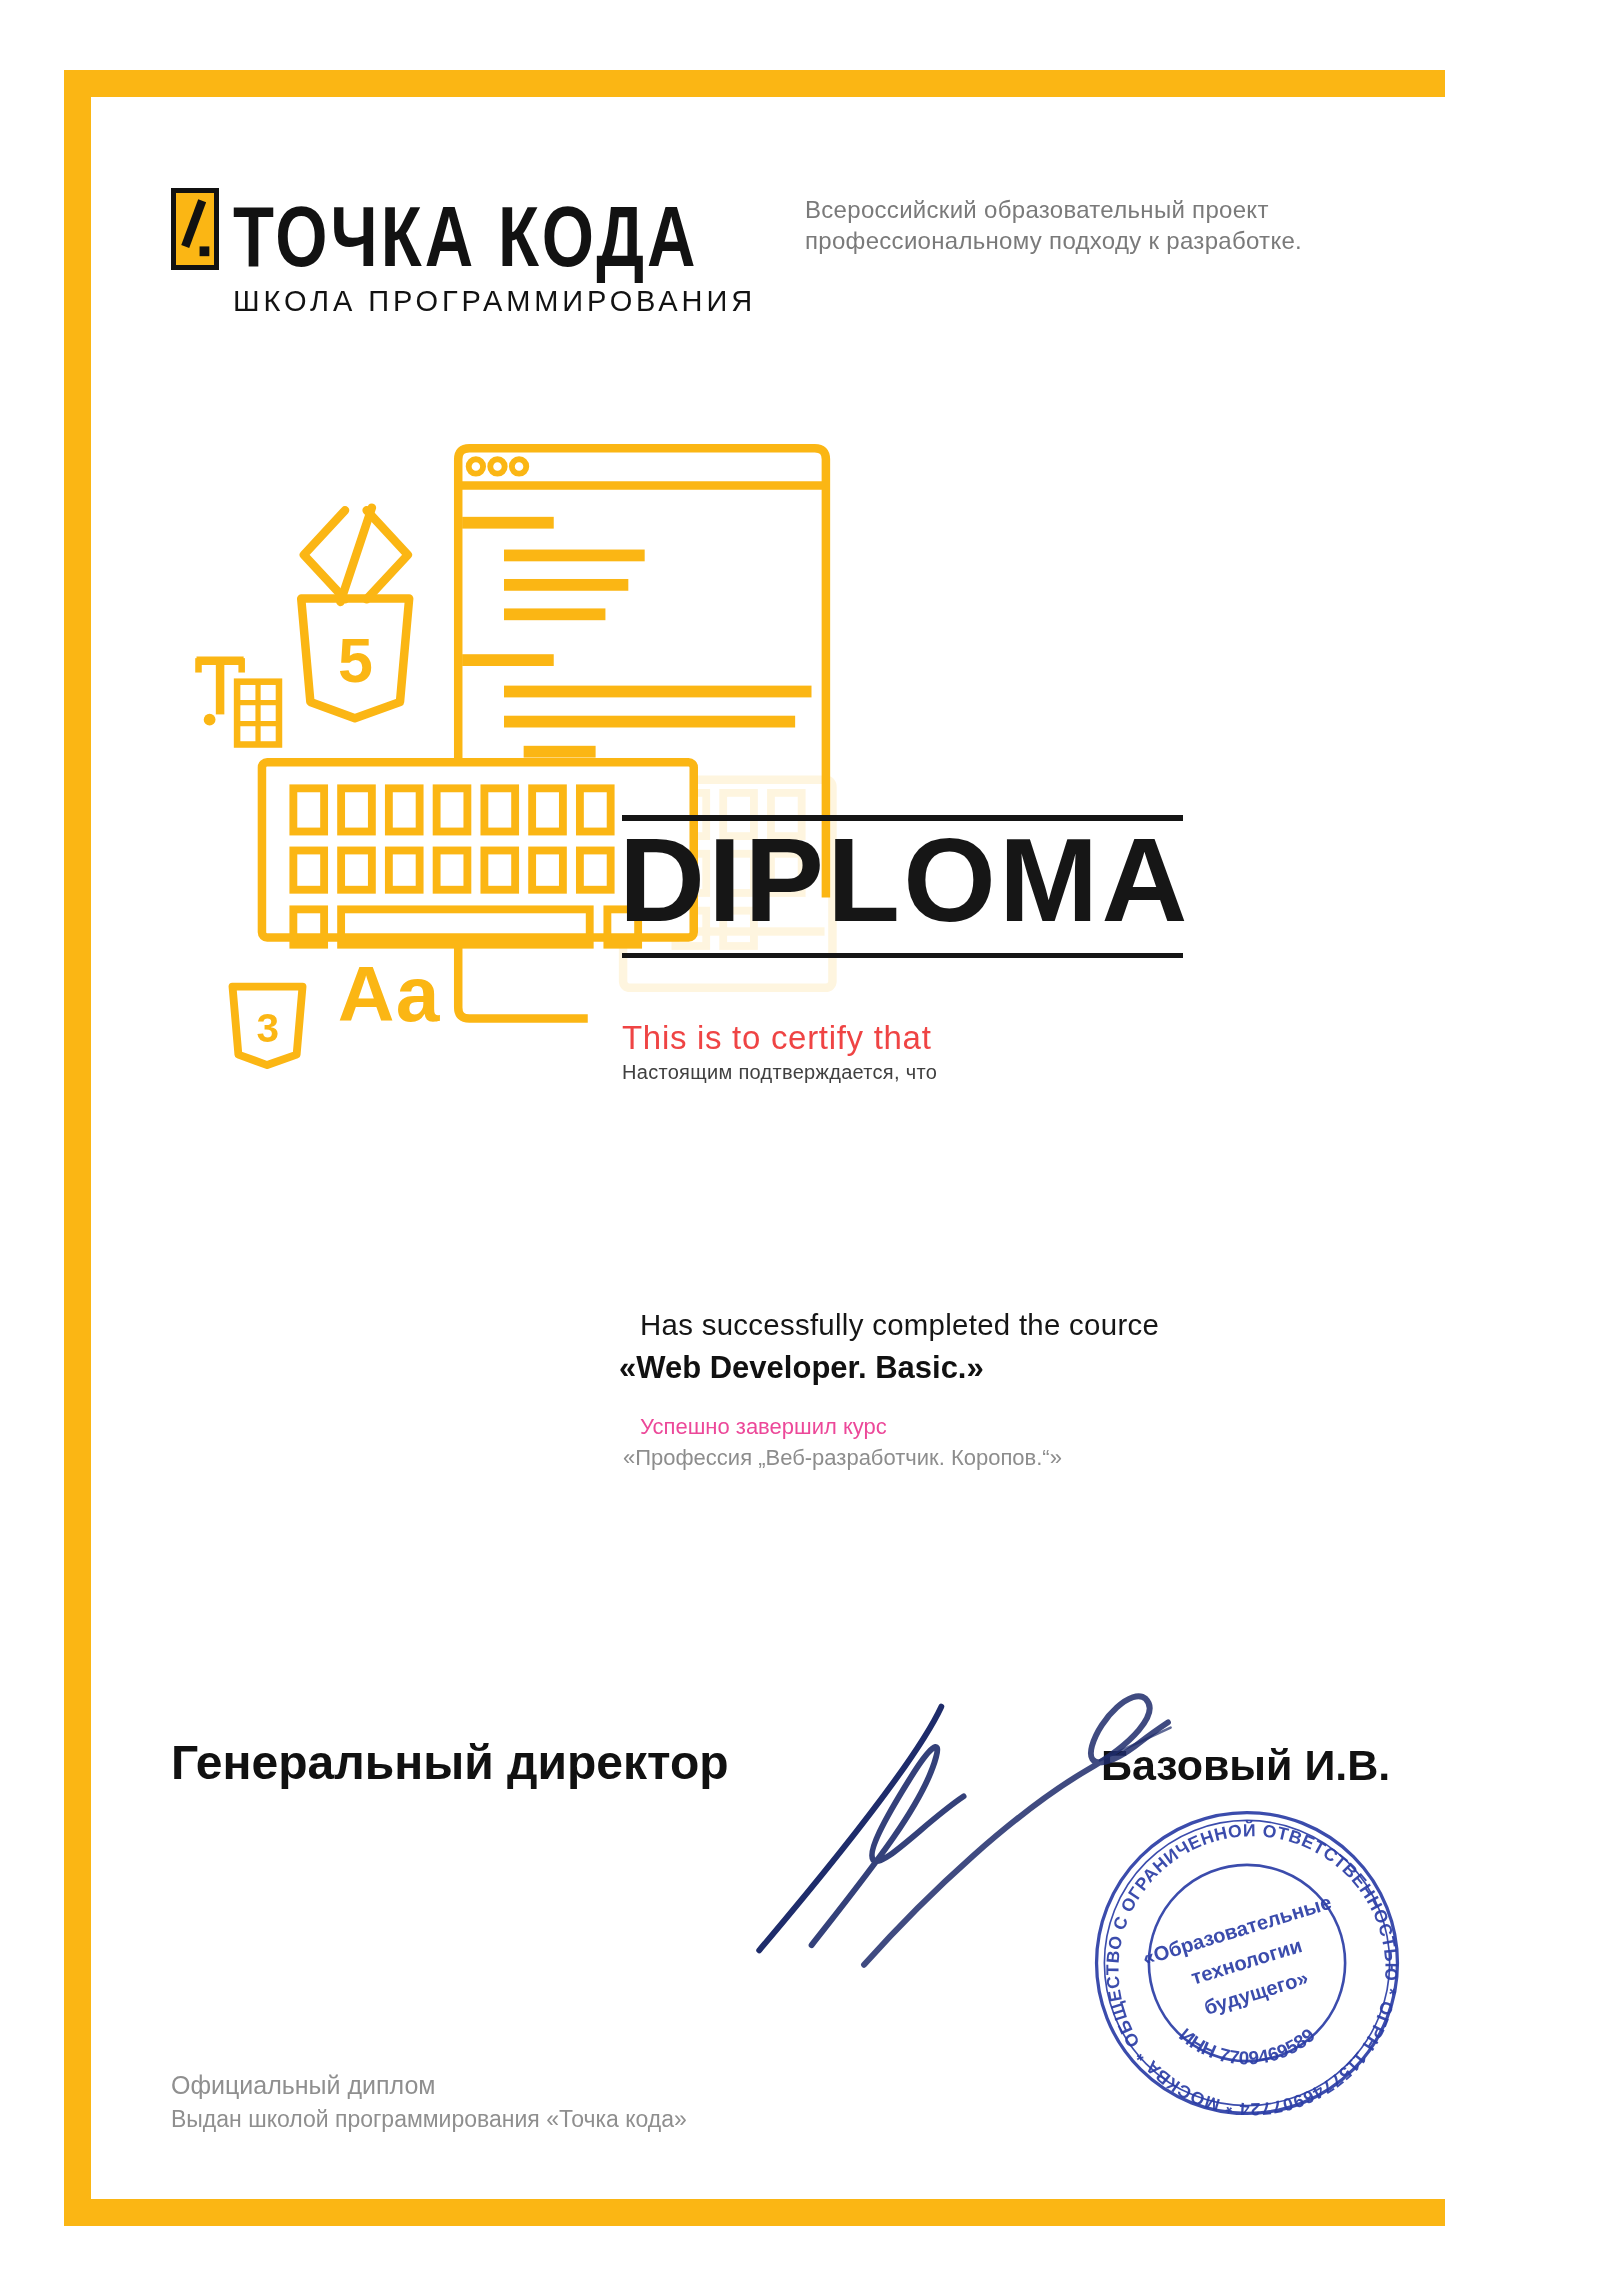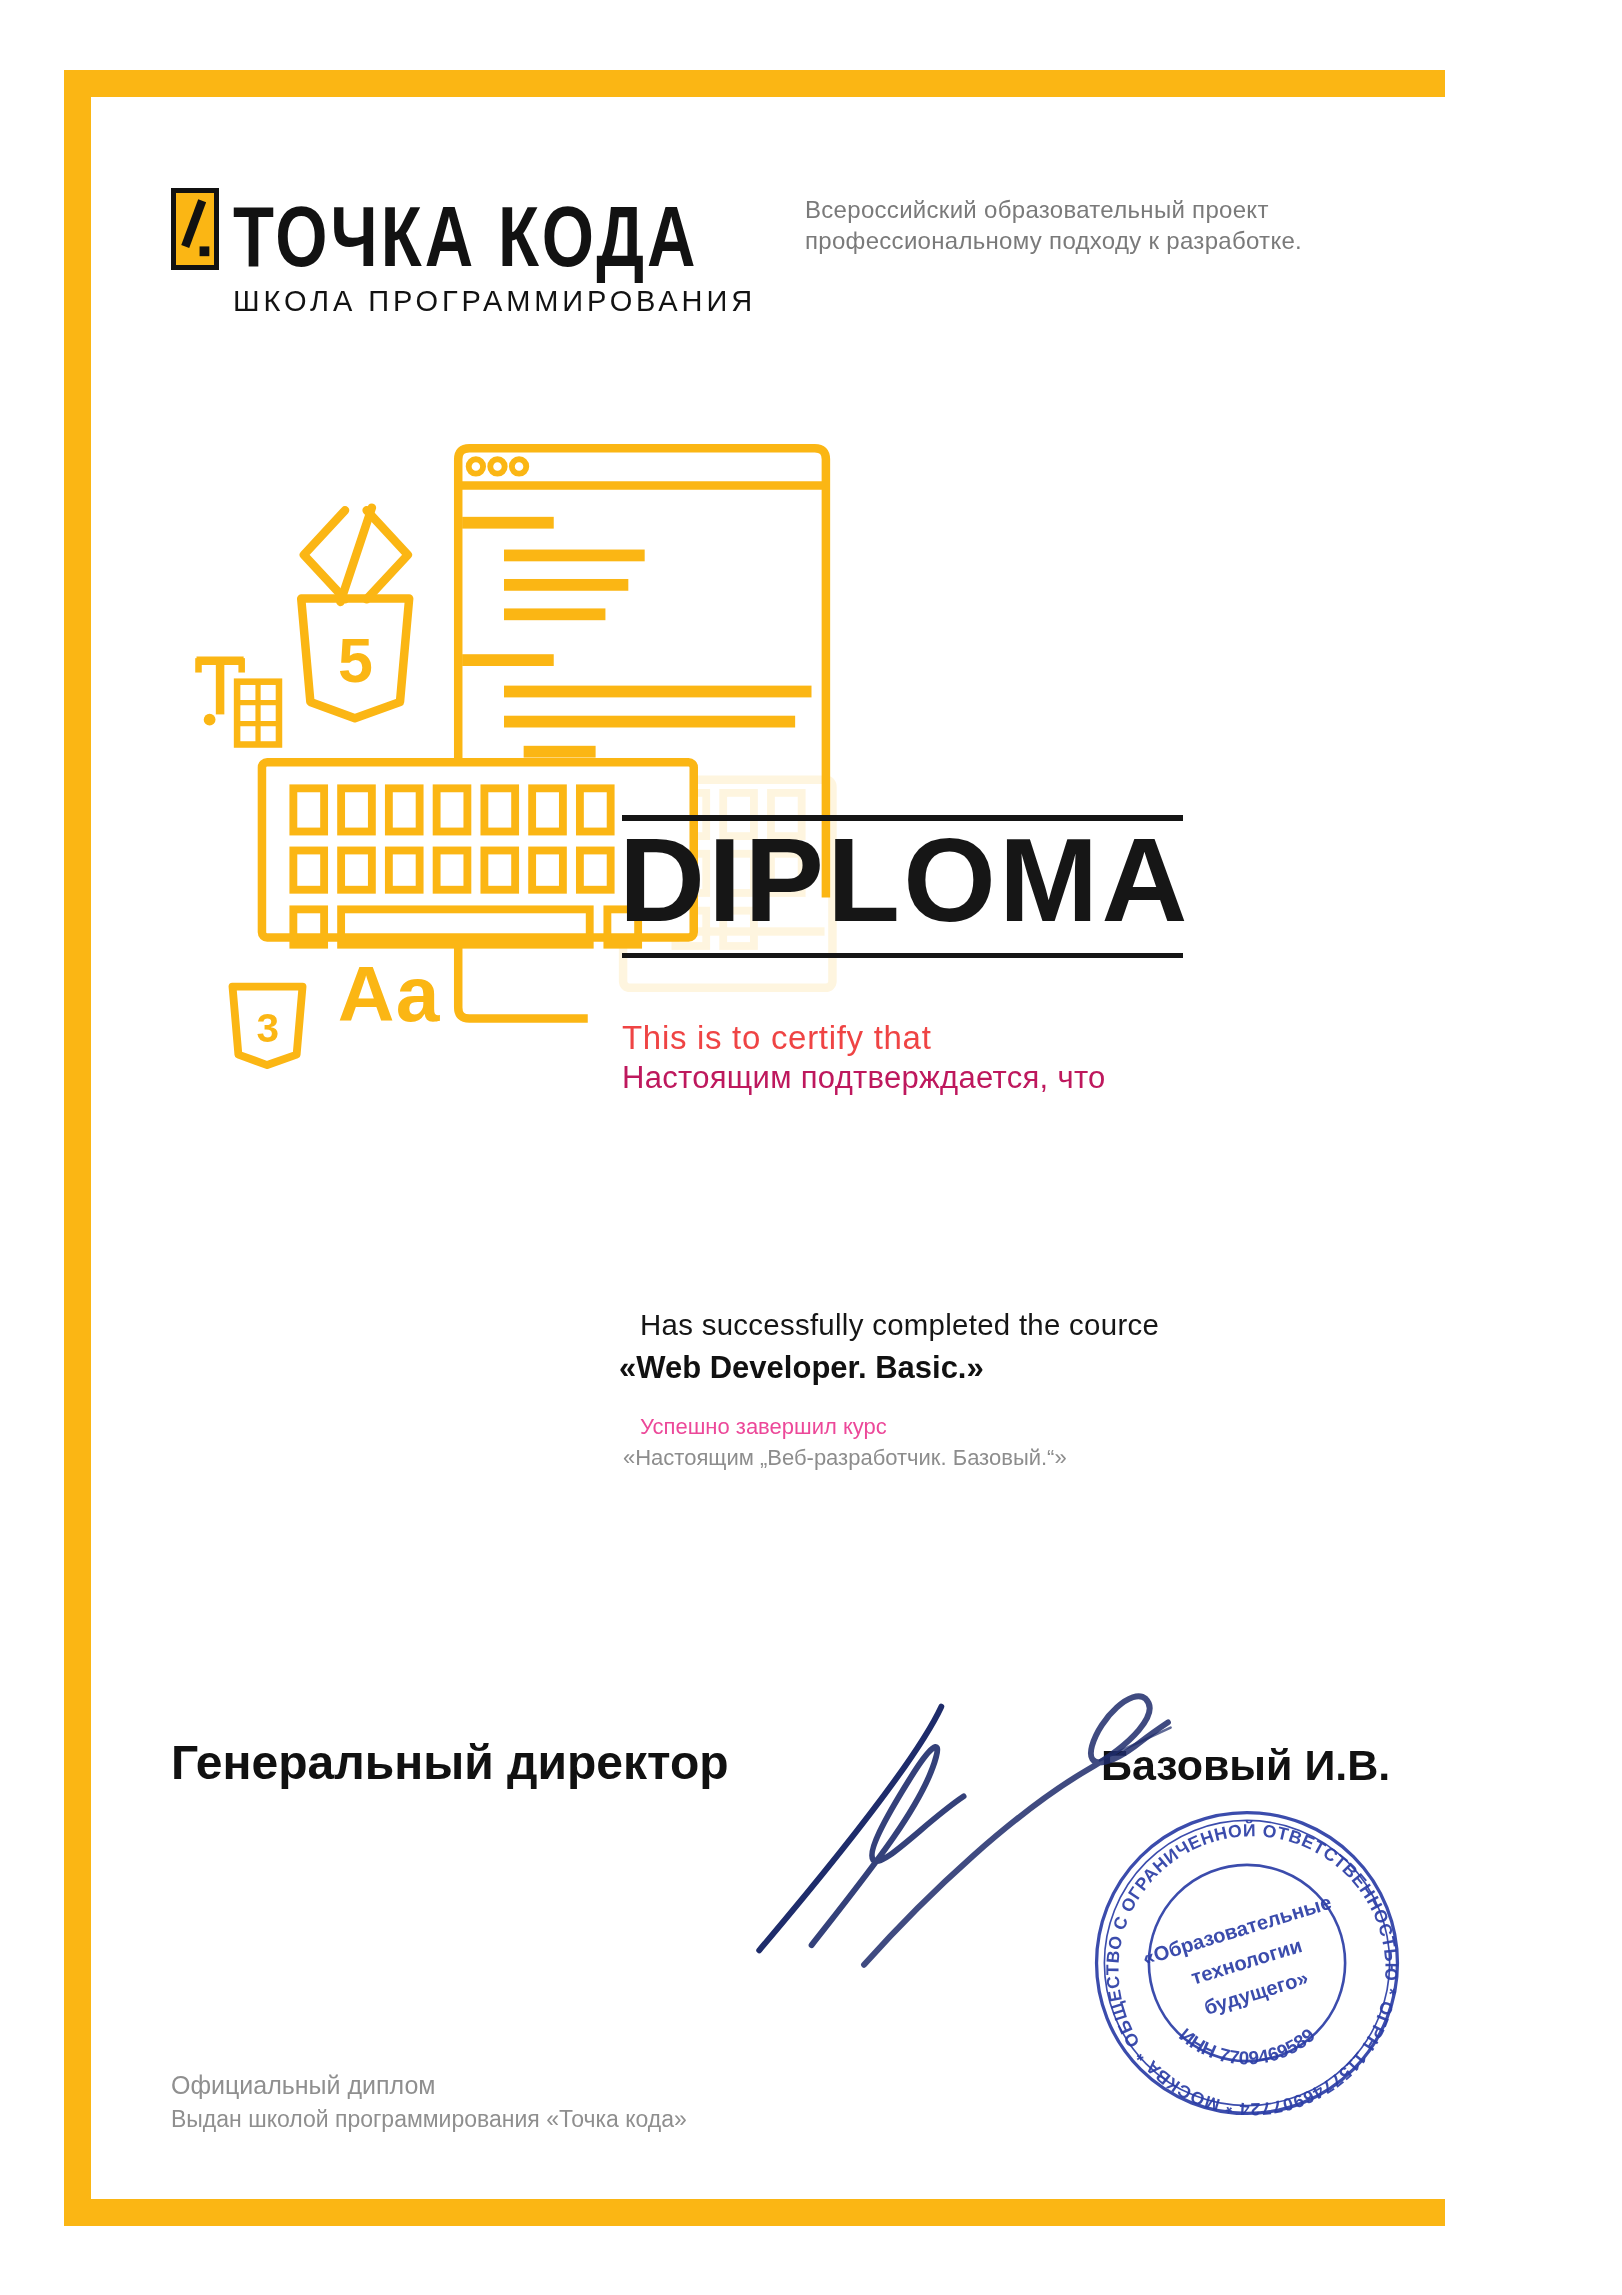--- a/index.html
+++ b/index.html
@@ -14,21 +14,21 @@
          letter-spacing:3.9px;transform:scaleX(.78);transform-origin:left top;white-space:nowrap;}
   .tagline{left:233px;top:287px;font-size:29px;line-height:1;font-weight:400;color:#121212;
            letter-spacing:3.9px;white-space:nowrap;}
   .about{left:805px;top:194px;font-size:24px;line-height:31px;color:#7a7a7a;letter-spacing:0.3px;}
   
   .rule-top{left:622px;top:815px;width:561px;height:5.9px;background:#151515;}
   .rule-bottom{left:622px;top:953px;width:561px;height:5.2px;background:#151515;}
   .diploma-title{left:619px;top:820px;font-size:119px;line-height:1;font-weight:700;color:#161616;
                  letter-spacing:3.3px;white-space:nowrap;}
   .certify-en{left:622px;top:1021px;font-size:33px;line-height:1;color:#ef4444;letter-spacing:0.7px;white-space:nowrap;}
-  .certify-ru{left:622px;top:1062px;font-size:31px;line-height:1;color:#be185d;letter-spacing:0.3px;white-space:nowrap;}
+  .certify-ru{left:622px;top:1062px;font-size:20px;line-height:1;color:#404040;letter-spacing:0.3px;white-space:nowrap;}
   
   .course-en{left:640px;top:1310px;font-size:29.4px;line-height:1;color:#161616;letter-spacing:0.3px;white-space:nowrap;}
   .course-name{left:619px;top:1352px;font-size:31px;line-height:1;font-weight:700;color:#111;white-space:nowrap;}
   .course-ru1{left:640px;top:1416px;font-size:22px;line-height:1;color:#ec4899;white-space:nowrap;}
   .course-ru2{left:623px;top:1447px;font-size:22px;line-height:1;color:#8d8d8d;white-space:nowrap;}
   
   .role{left:171px;top:1739px;font-size:48px;line-height:1;font-weight:700;color:#111;white-space:nowrap;}
   .person{left:1101px;top:1744px;font-size:43px;line-height:1;font-weight:700;color:#111;white-space:nowrap;}
   
   .footer1{left:171px;top:2073px;font-size:25px;line-height:1;color:#8f8f8f;white-space:nowrap;}
@@ -153,21 +153,21 @@
 
   <div class="abs rule-top"></div>
   <div class="abs diploma-title">DIPLOMA</div>
   <div class="abs rule-bottom"></div>
   <div class="abs certify-en">This is to certify that</div>
   <div class="abs certify-ru">Настоящим подтверждается, что</div>
 
   <div class="abs course-en">Has successfully completed the cource</div>
   <div class="abs course-name">«Web Developer. Basic.»</div>
   <div class="abs course-ru1">Успешно завершил курс</div>
-  <div class="abs course-ru2">«Настоящим „Веб-разработчик. Базовый.“»</div>
+  <div class="abs course-ru2">«Профессия „Веб-разработчик. Коропов.“»</div>
 
   <div class="abs role">Генеральный директор</div>
   <div class="abs person">Базовый И.В.</div>
 
   <svg class="abs" style="left:733px;top:1649px;" width="452" height="321" viewBox="0 0 690 490">
     <g stroke="#1e2c6b" fill="none" stroke-linecap="round">
       <path d="M 40 460 C 150 330 280 170 318 88" stroke-width="9"></path>
       <path d="M 120 452 C 200 350 290 240 310 165 C 318 135 300 150 272 195 C 230 262 205 310 214 322 C 226 338 296 262 352 225" stroke-width="9" opacity="0.9"></path>
       <path d="M 200 482 C 300 370 430 250 540 185 C 610 145 652 98 630 76 C 610 58 560 105 548 148 C 538 185 574 180 622 142 C 640 128 655 118 664 112" stroke-width="9" opacity="0.85"></path>
       <path d="M 560 170 L 668 120" stroke-width="4" opacity="0.7"></path>

